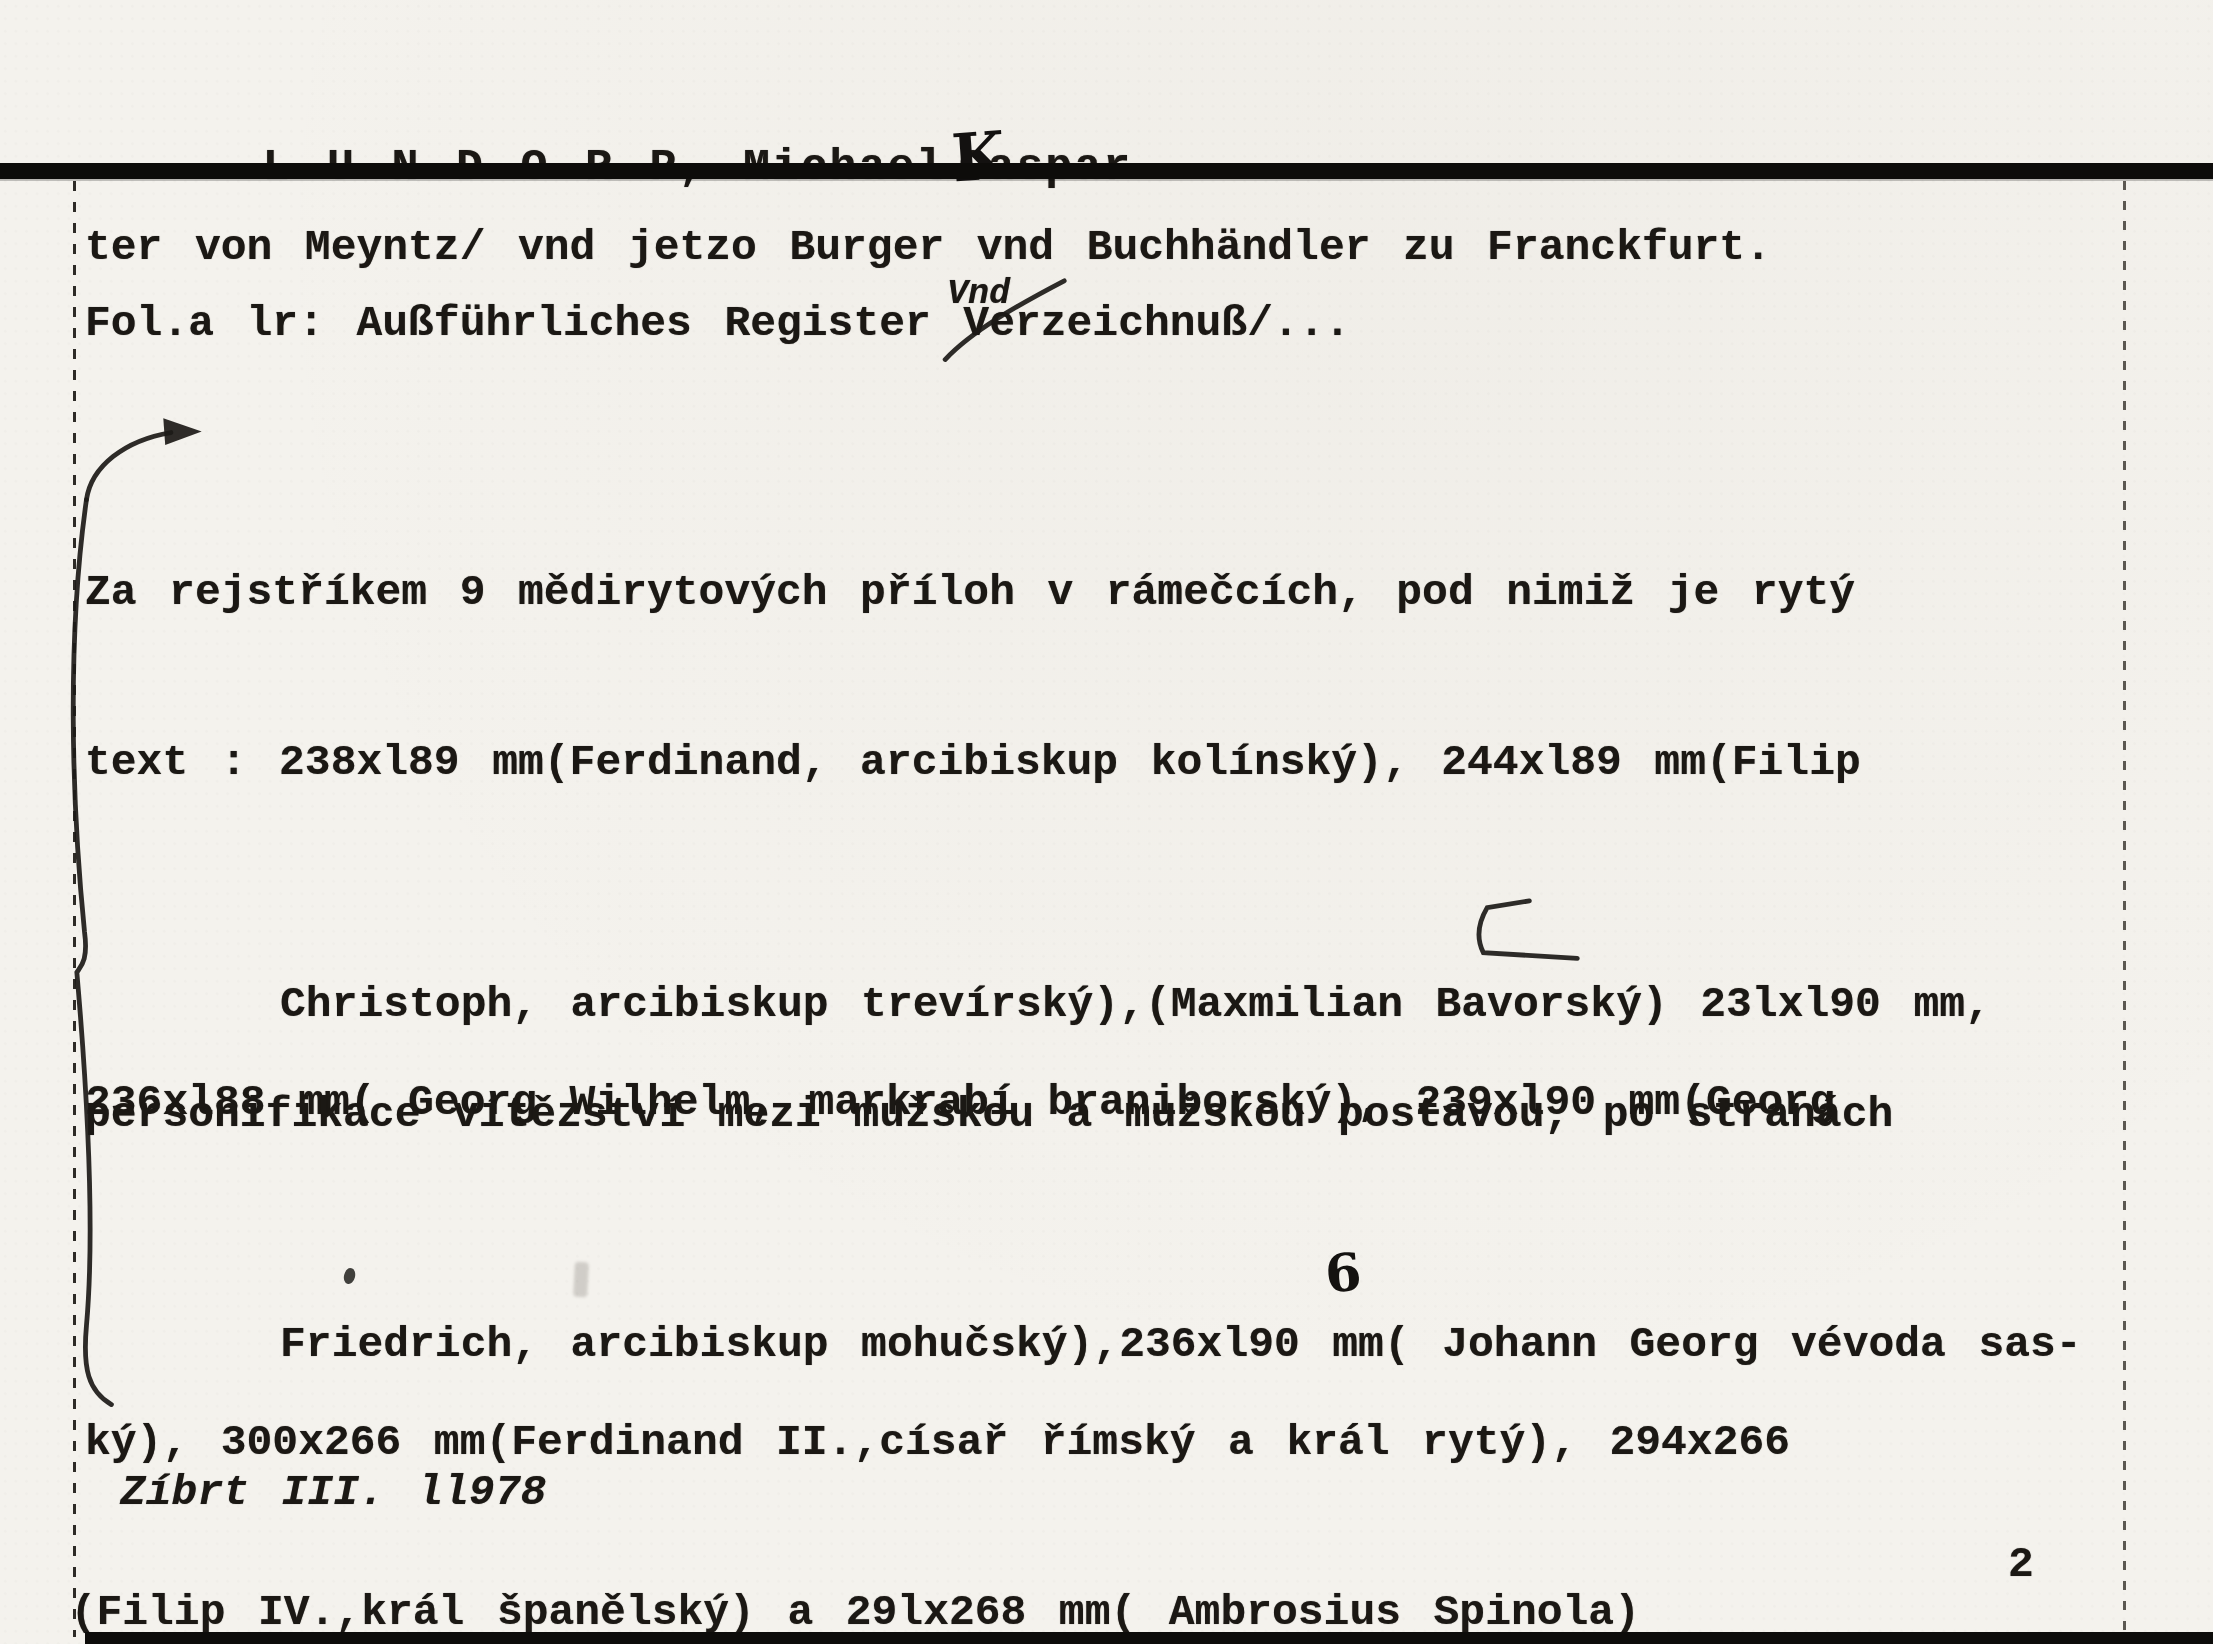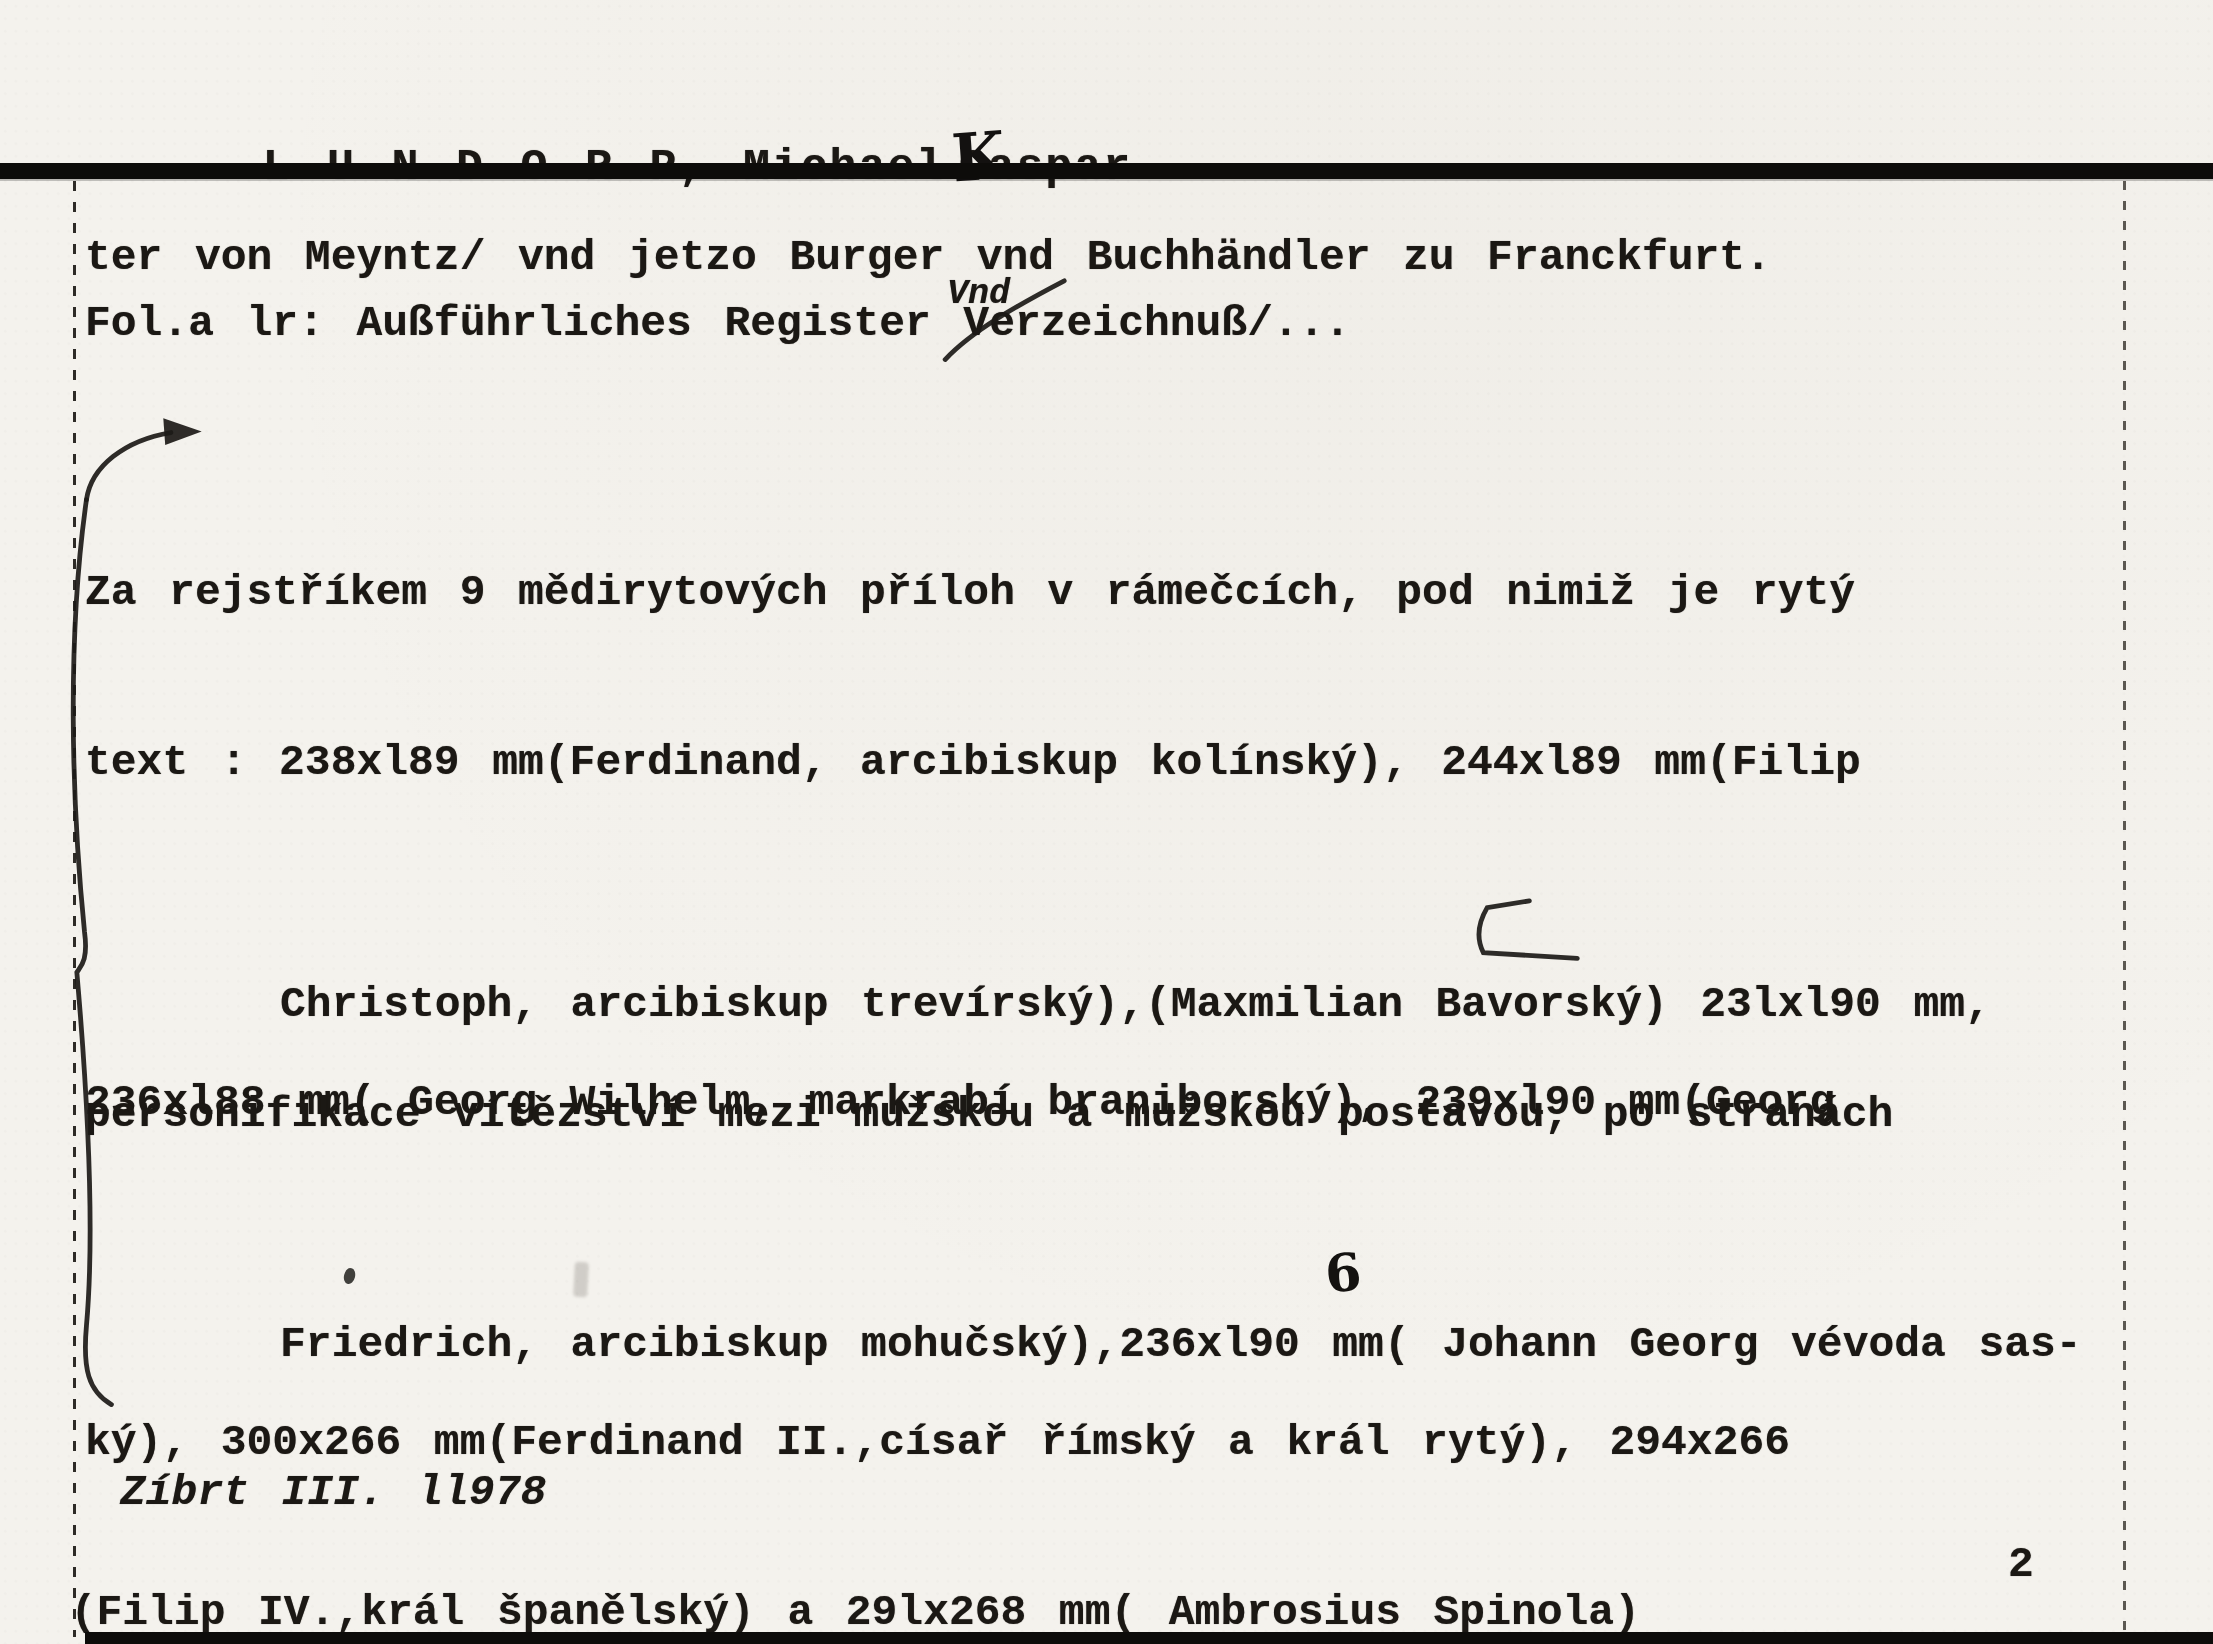--- a/index.html
+++ b/index.html
@@ -37,21 +37,21 @@
     transform:rotate(-4deg) scaleY(1.08);
     color:#131110;text-shadow:none;
   }
   .rule{position:absolute;left:0;top:163px;width:2213px;height:16.3px;background:#0d0c0a;
     box-shadow:0 1.9px 0 rgba(13,12,10,.25);}
   .bottom-bar{position:absolute;left:85px;right:0;top:1632px;height:12.5px;background:#0d0c0a;}
   .dash{position:absolute;width:2.9px;top:181px;height:1456px;}
   .dash-left{left:73px;background:repeating-linear-gradient(to bottom,#2e2b27 0 9.6px,transparent 9.6px 21px);}
   .dash-right{left:2123px;opacity:.85;background:repeating-linear-gradient(to bottom,#413d36 0 8.6px,transparent 8.6px 20px);}
   .tline{position:relative;height:72px;line-height:72px;}
-  .l1{position:absolute;left:85px;top:222px;}
+  .l1{position:absolute;left:85px;top:212px;}
   .l2{position:absolute;left:85px;top:288px;}
   .insert-vnd{position:absolute;left:947px;top:271px;font-size:35px;line-height:46px;height:46px;font-style:italic;}
   .para{position:absolute;left:85px;}
   .para1{top:459px;}
   .para2{top:981px;}
   .outdent{margin-left:-14.4px;}
   .ref{position:absolute;left:120px;top:1457px;height:72px;line-height:72px;font-style:italic;}
   .pagenum{position:absolute;left:2008px;top:1529px;height:72px;line-height:72px;}
   .hand-six{
     position:absolute;left:calc(34ch + 9.6px);top:1.9px;

